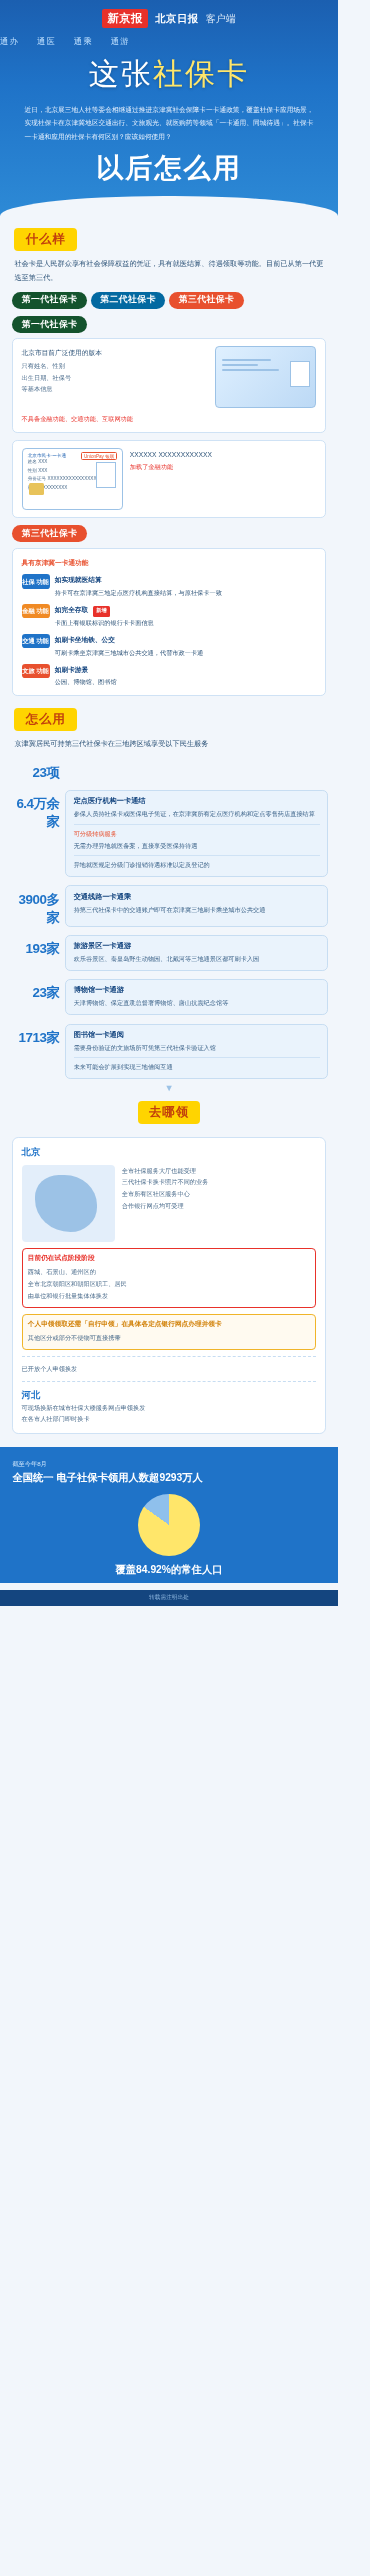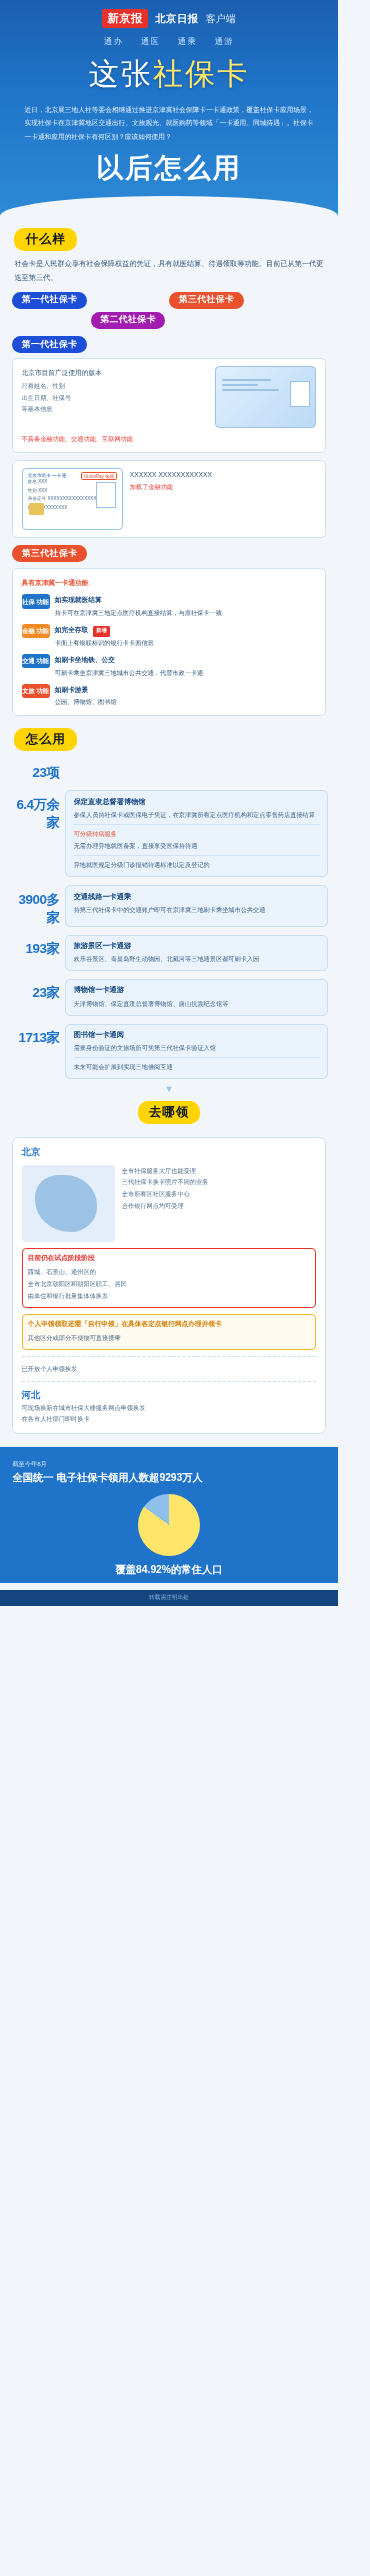--- a/index.html
+++ b/index.html
@@ -18,55 +18,55 @@
     position: relative;
   }
   .brandrow { display:flex; align-items:center; justify-content:center; gap:7.2px; }
   .brand-a {
     background:#e8312a; color:#fff; font-weight:bold; font-size:11.3px;
     padding:2.1px 5.2px; border-radius:2.1px; letter-spacing:0.5px;
   }
   .brand-b { color:#fff; font-size:10.3px; font-weight:bold; letter-spacing:0.5px;}
   .brand-c { color:#dce9f7; font-size:10px; }
   .navrow {
-    display:flex; justify-content:center; gap:17.5px;
+    display:flex; justify-content:flex-start; gap:17.5px;
     margin-top:7.2px; padding-bottom:4.1px;
   }
   .navrow span { color:#bfe0ff; font-size:8.2px; letter-spacing:1.5px; }
   .bigtitle {
     text-align:center; color:#fff; font-size:30px; font-weight:normal;
     letter-spacing:2.1px; margin-top:3.1px; text-shadow:0 1px 3.1px rgba(0,0,0,.25);
   }
   .bigtitle em { font-style:normal; color:#ffe66a; }
   .sub-desc {
     width:289px; margin:8.2px auto 0; color:#eaf3ff; font-size:6.7px;
     line-height:2.0; text-align:justify;
   }
   .bigtitle2 {
     text-align:center; color:#fff; font-size:27px; font-weight:bold;
     letter-spacing:2.1px; margin:7.2px 0 0;
   }
   .hdr-wave { height:20.6px; background:#f2f6fb; border-radius:50% 50% 0 0 / 100% 100% 0 0; margin-top:9.3px;}
 
   
   .sec-h {
-    display:inline-block; background:#ffd400; color:#0f172a;
-    font-size:12.4px; font-weight:bold; padding:3.1px 11.3px; border-radius:10px;
+    display:inline-block; background:#ffd400; color:#c2410c;
+    font-size:12.4px; font-weight:bold; padding:3.1px 11.3px; border-radius:4px;
     margin:11.3px 0 0 14.4px; letter-spacing:1px;
   }
   .sec-sub { margin:6.2px 14.4px 0; font-size:7.2px; line-height:1.9; color:#2d5378;}
 
   
   .block { margin:7.2px 12.4px 0; }
   .pill {
-    display:inline-block; background:#1d4ed8; color:#fff; font-size:8.8px;
+    display:inline-block; background:#14532d; color:#fff; font-size:8.8px;
     font-weight:bold; padding:2.6px 9.3px; border-radius:10.3px; letter-spacing:0.5px;
   }
   .pill.red { background:#e8502e; }
-  .pill.org { background:#a21caf;margin-top:20px; }
+  .pill.org { background:#0369a1; }
   .panel {
     background:#fff; border:1px solid #cfe2f5; border-radius:5.2px;
     margin-top:5.2px; padding:7.2px 8.2px;
   }
   .row { display:flex; gap:7.2px; align-items:flex-start; }
   .txt-s { font-size:6.7px; line-height:2.0; color:#2d5378; }
   .txt-xs { font-size:6.2px; line-height:1.9; color:#4a6b8b; }
   .note-red { color:#e8312a; }
 
   
@@ -255,29 +255,30 @@
         <div class="fn-body">
           <div class="fn-title">如刷卡游景</div>
           <div>公园、博物馆、图书馆</div>
         </div>
       </div>
     </div>
   </div>
 
   
   <div class="sec-h">怎么用</div>
+  <div class="sec-sub">京津冀居民可持第三代社保卡在三地跨区域享受以下民生服务</div>
 
   <div class="numblock">
     <div class="numkey">23项</div>
   </div>
 
   <div class="numblock">
     <div class="numkey">6.4万余家</div>
     <div class="numcard">
-      <h4>保定直隶总督署博物馆</h4>
+      <h4>定点医疗机构一卡通结</h4>
       <p>参保人员持社保卡或医保电子凭证，在京津冀所有定点医疗机构和定点零售药店直接结算</p>
       <div class="sep"></div>
       <p style="color:#e8502e">可分级转病服务</p>
       <p>无需办理异地就医备案，直接享受医保持待遇</p>
       <div class="sep"></div>
       <p>异地就医规定分级门诊报销待遇标准以定及登记的</p>
     </div>
   </div>
 
   <div class="numblock">

